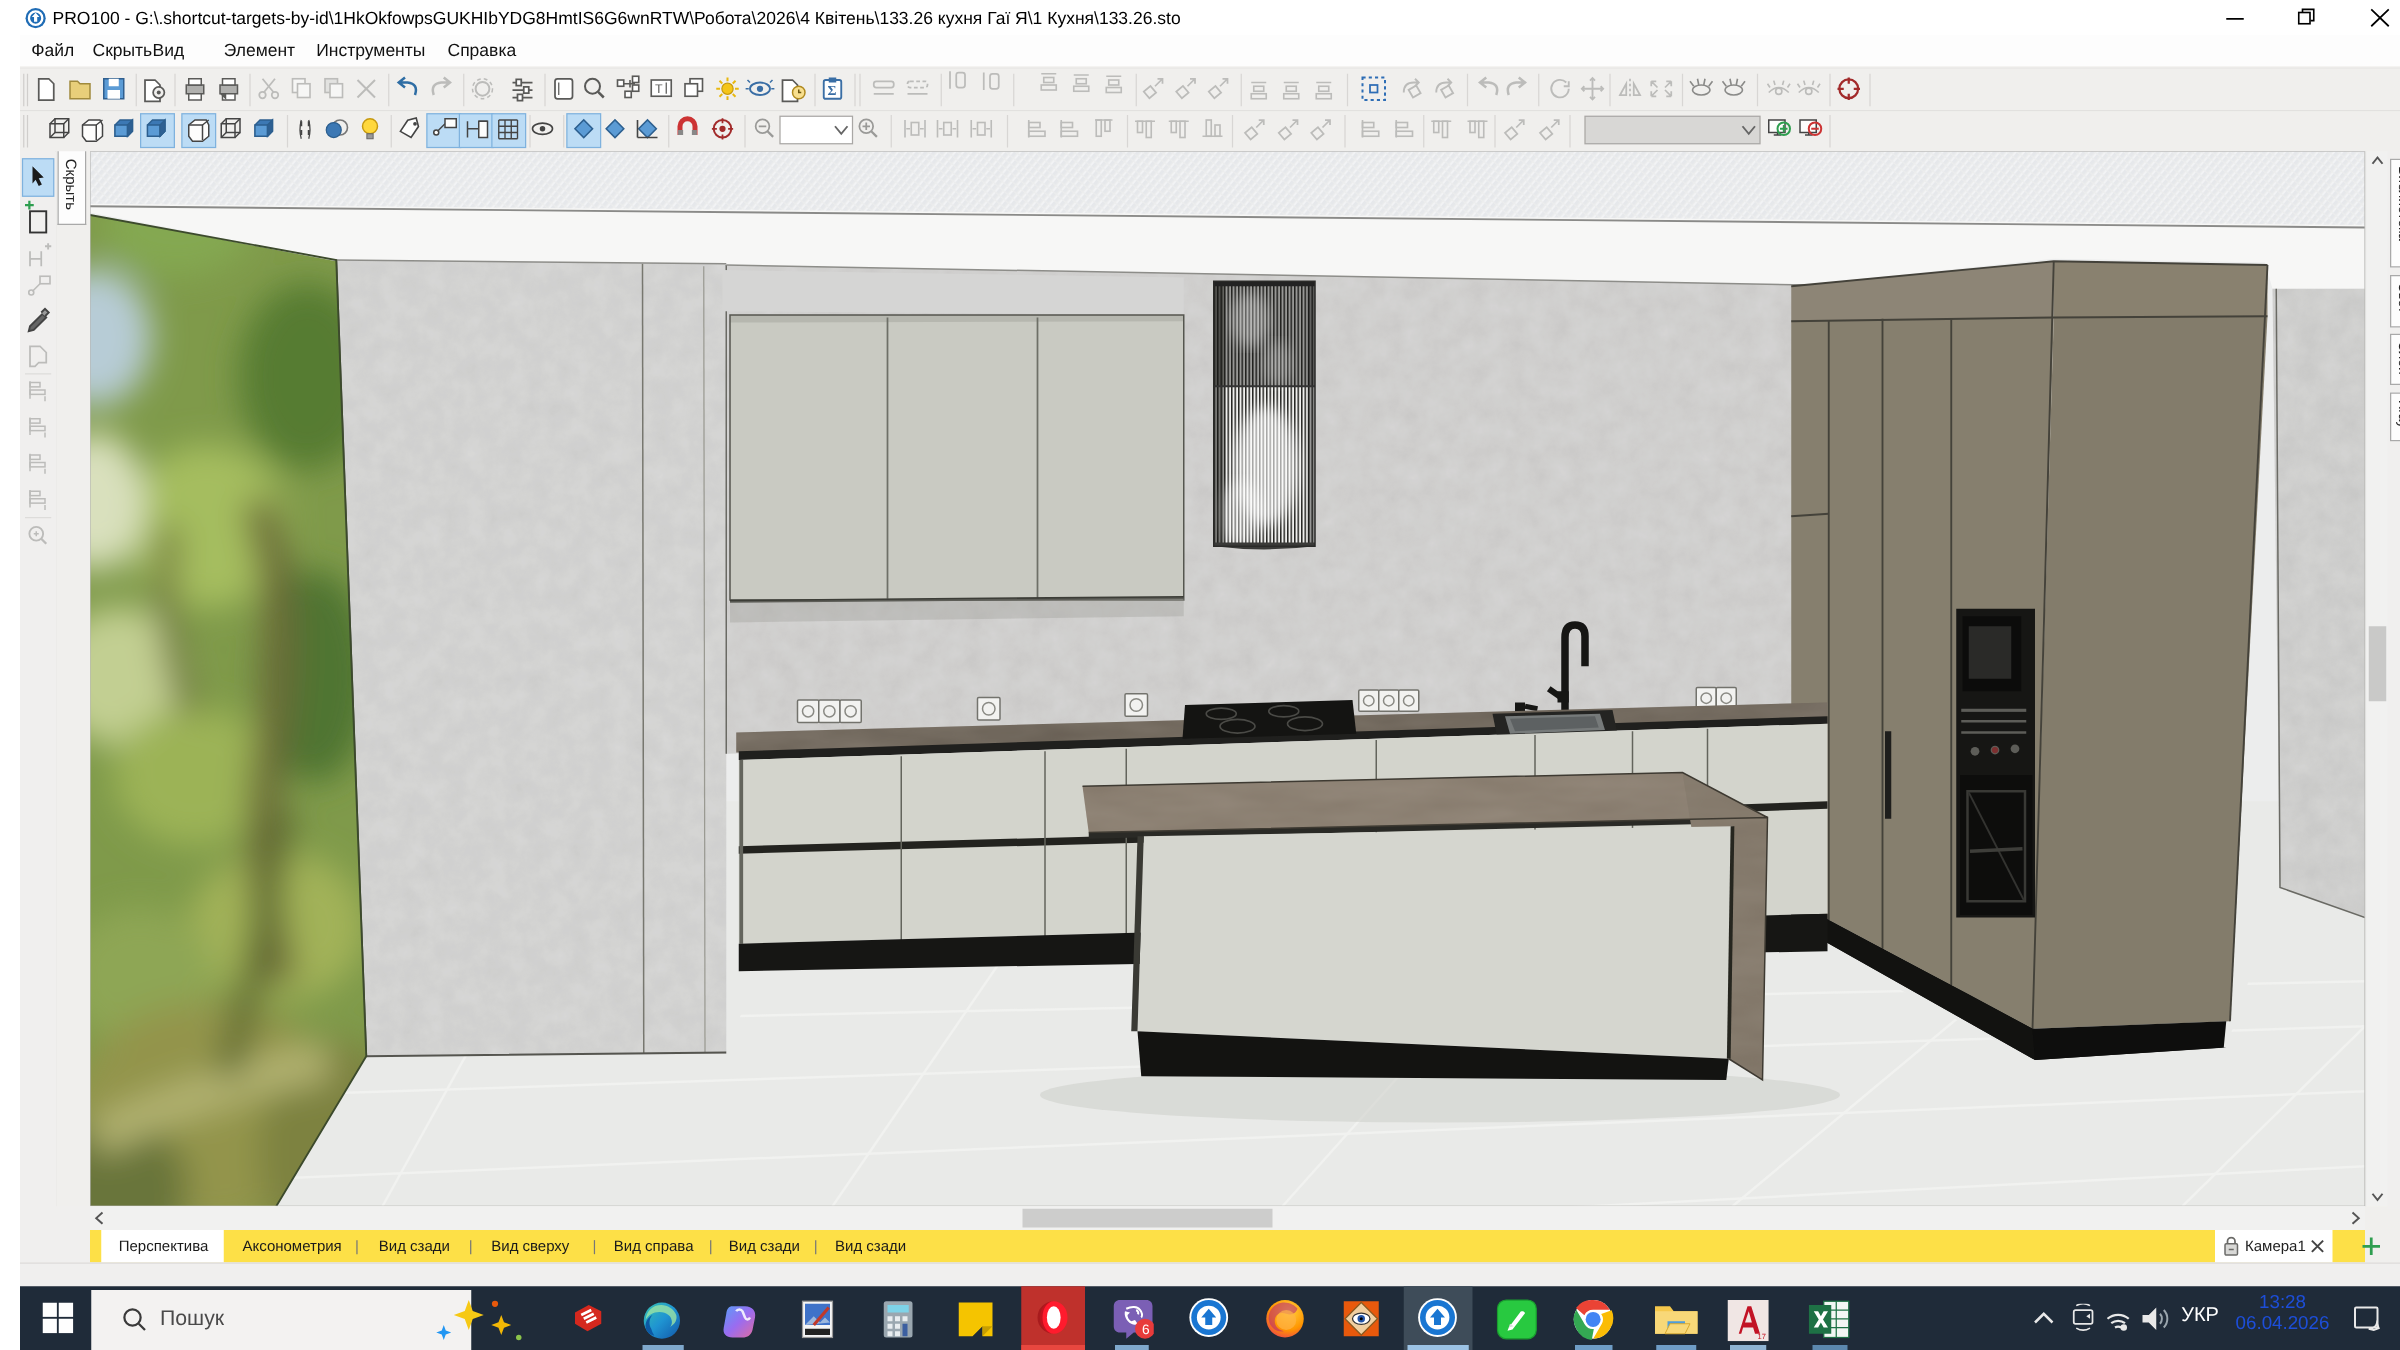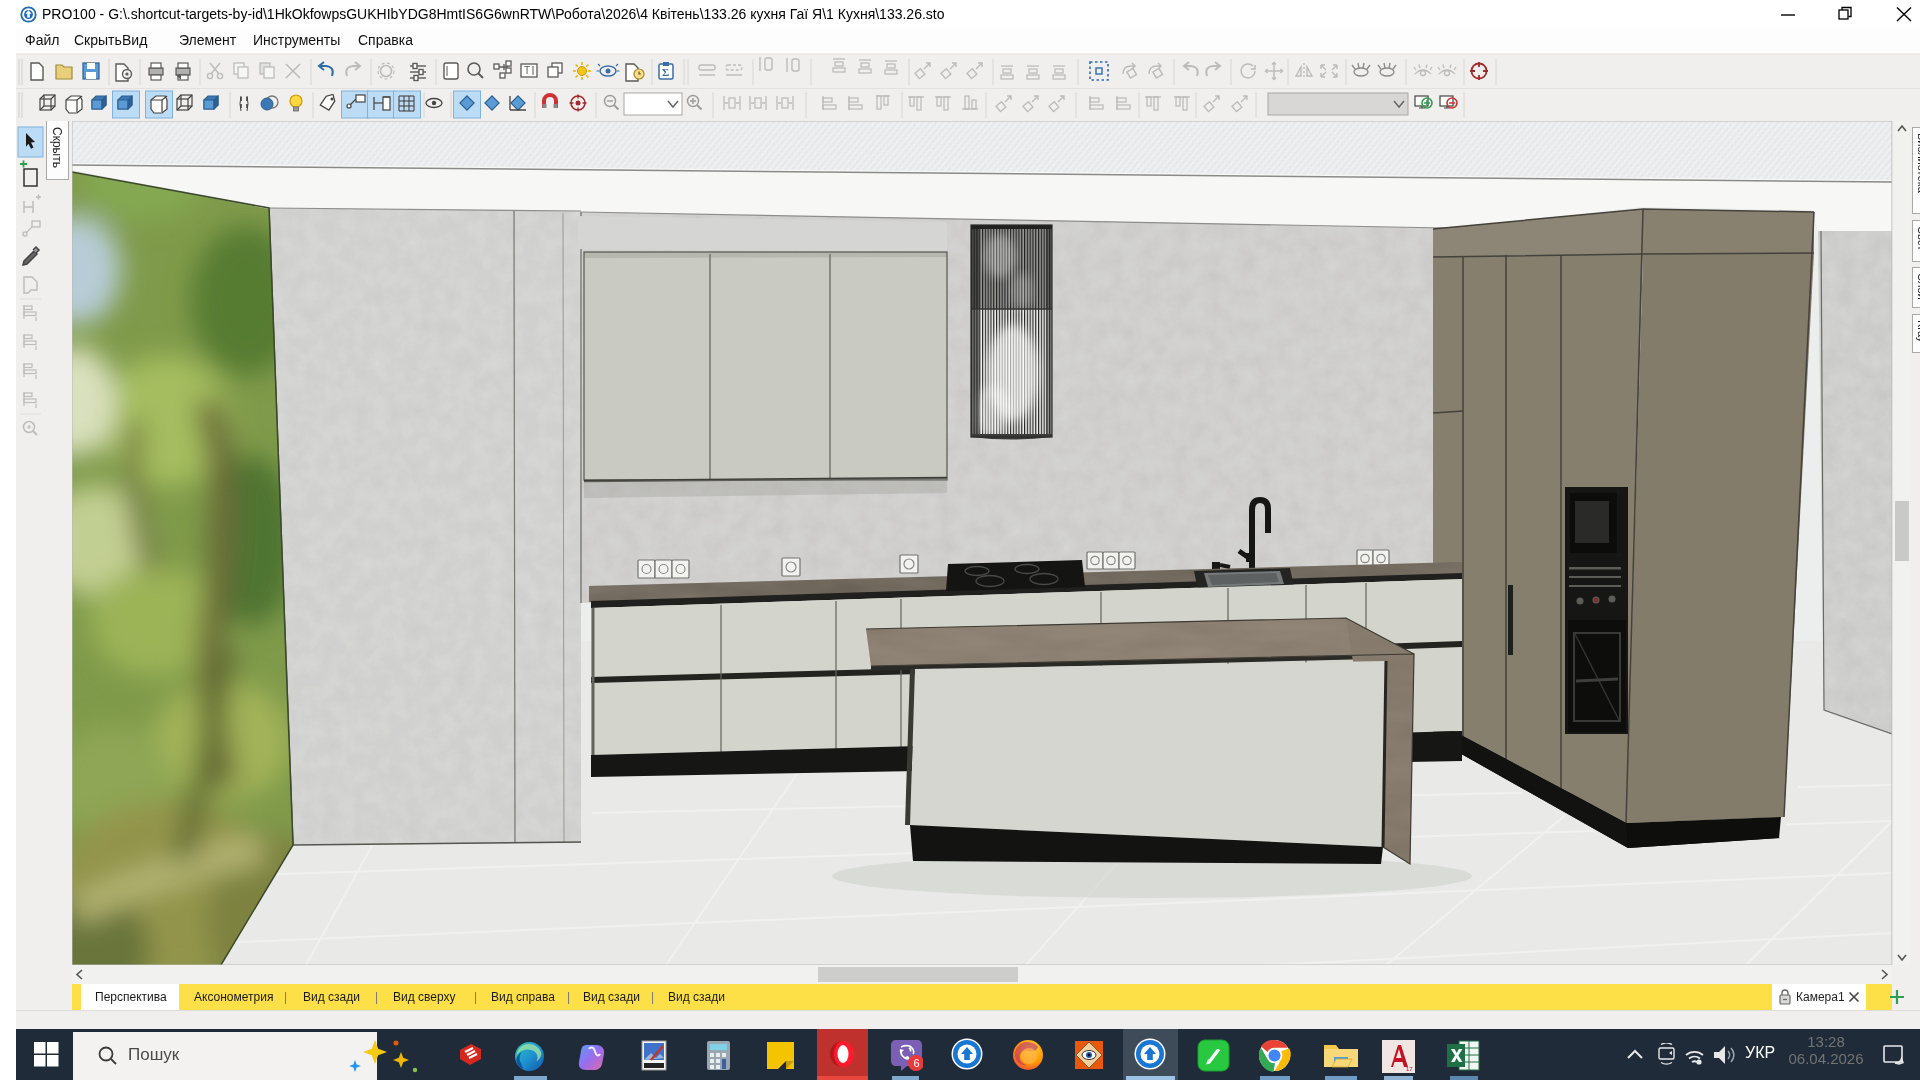--- a/index.html
+++ b/index.html
@@ -1114,21 +1114,21 @@
         <path d="M6,15.5 a9,9 0 0,1 11,0" stroke-width="1.8"></path>
         <path d="M9,19 a5,5 0 0,1 5,0" stroke-width="1.8"></path>
       </g>
       <circle cx="16" cy="19" r="2.6" fill="#e8e8e8"></circle>
     </svg>
 <svg class="abs" style="left:1696px;top:1043px" width="26" height="24">
       <path d="M2,9 h5 l6,-6 v18 l-6,-6 h-5 Z" fill="#e8e8e8"></path>
       <path d="M16,8 a6,6 0 0,1 0,8 M19,5 a10,10 0 0,1 0,14" fill="none" stroke="#9aa5ad" stroke-width="1.6"></path>
     </svg>
 <div class="abs" style="left:1729px;top:1044px;width:40px;height:22px;color:#fff;font-size:16px">УКР</div>
-<div class="abs" style="left:1772px;top:1033px;width:76px;height:44px;color:#737373;font-size:15px;text-align:center">
+<div class="abs" style="left:1772px;top:1033px;width:76px;height:44px;color:#1d4ed8;font-size:15px;text-align:center">
       <div>13:28</div>
       <div>06.04.2026</div>
     </div>
 <svg class="abs" style="left:1864px;top:1042px" width="28" height="26">
       <rect x="4" y="4" width="18" height="16" rx="1" fill="none" stroke="#e8e8e8" stroke-width="1.6"></rect>
       <path d="M15,21 a7,5.5 0 0,0 6.5,-4.5 l1.5,4 l-4,1.5 Z" fill="none" stroke="#e8e8e8" stroke-width="1.5"></path>
     </svg>
 </div>
 
 </body></html>

